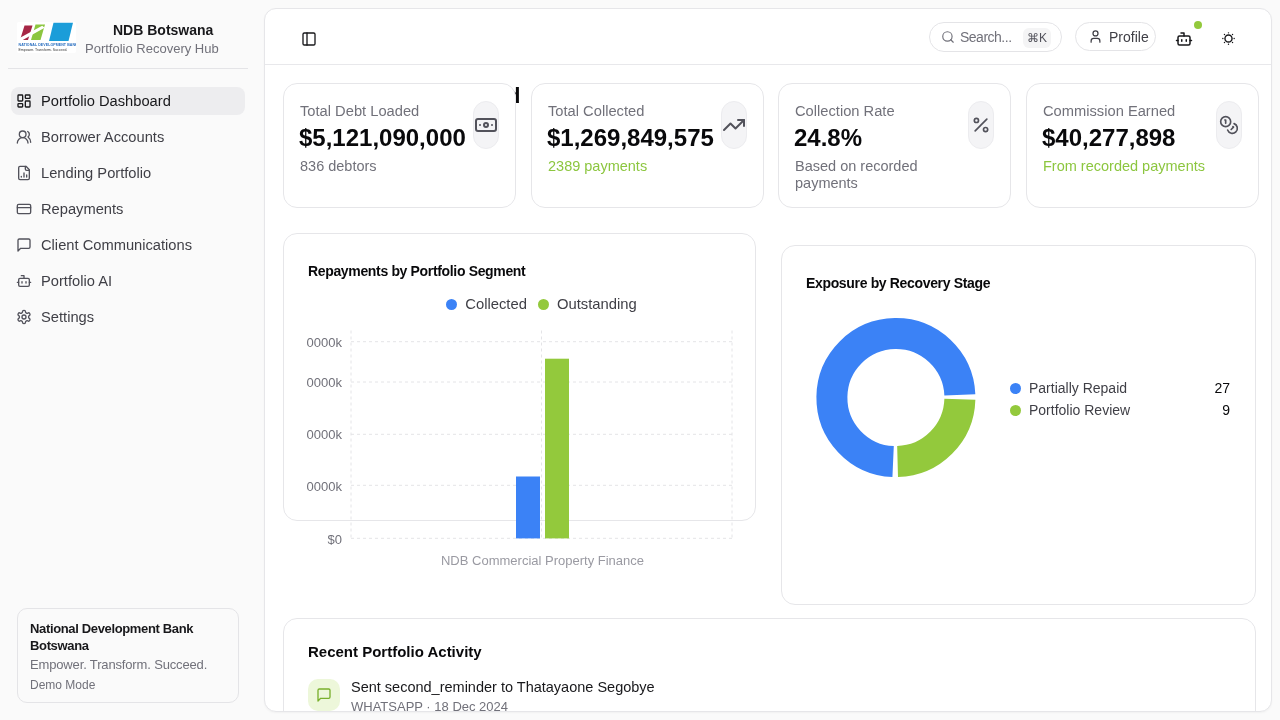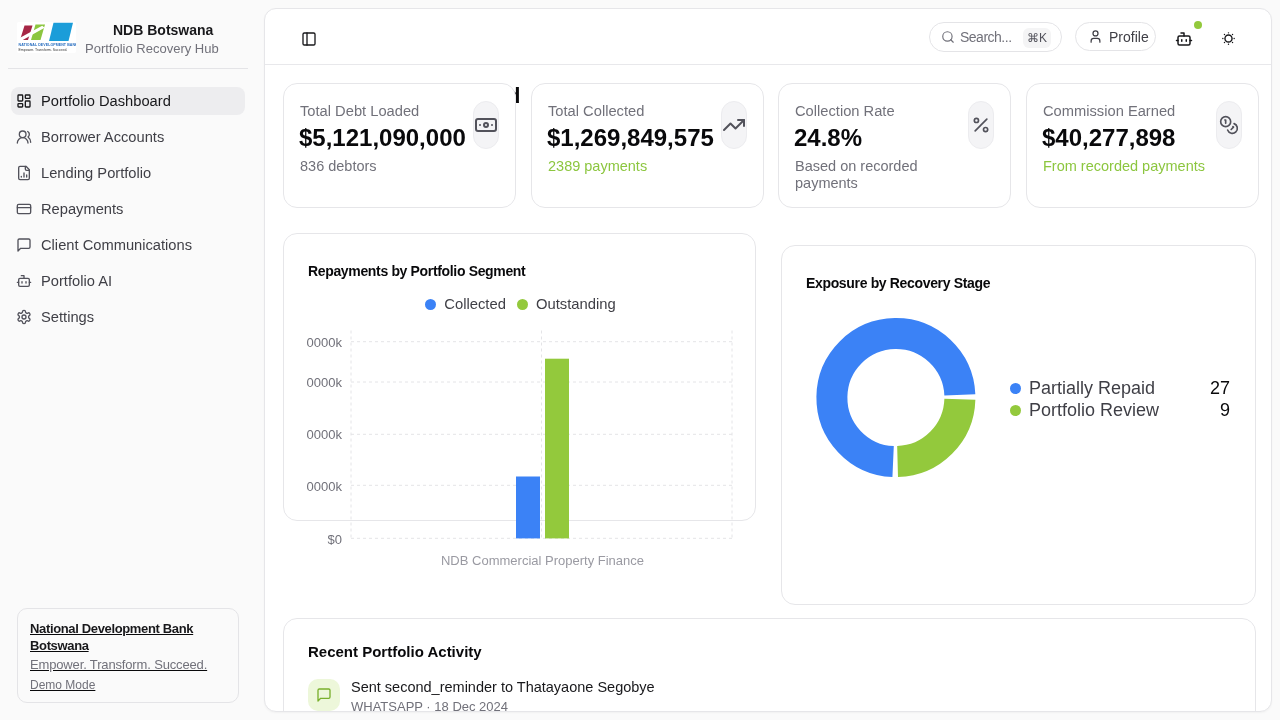--- a/index.html
+++ b/index.html
@@ -9,21 +9,21 @@
 .abs { position:absolute; }
 svg { display:block; }
 
 #sidebar { left:0; top:0; width:256px; height:720px; }
 .sb-title { left:85px; top:22px; font-size:14px; font-weight:700; color:#18181b;padding-left:28px; }
 .sb-sub { left:85px; top:41px; font-size:13px; color:#71717a; }
 #sb-div { left:8px; top:68px; width:240px; height:1px; background:#e4e4e7; }
 .nav-item { left:11px; width:234px; height:28px; border-radius:8px; display:flex; align-items:center; padding-left:5px; color:#3f3f46; font-size:14.7px; }
 .nav-item.active { background:#ededef; color:#18181b; font-weight:400; }
 .nav-item svg { margin-right:9px; flex:none; }
-#sb-card { left:17px; top:608px; width:222px; height:95px; border:1px solid #e4e4e7; border-radius:10px; padding:11px 10px 0 12px;text-decoration:underline; }
+#sb-card { left:17px; top:608px; width:222px; height:95px; border:1px solid #e4e4e7; border-radius:10px; padding:11px 10px 0 12px; }
 #sb-card .t { font-size:13px; font-weight:700; letter-spacing:-0.35px; color:#18181b; line-height:17px; }
 #sb-card .s { font-size:13px; letter-spacing:-0.15px; color:#71717a; margin-top:3px; }
 #sb-card .d { font-size:12px; color:#71717a; margin-top:6px; }
 
 #panel { left:264px; top:8px; width:1008px; height:704px; background:#fff; border:1px solid #e6e6e9; border-radius:12px; box-shadow:0 1px 2px rgba(0,0,0,.04); overflow:hidden; }
 #header { position:absolute; left:0; top:0; width:100%; height:56px; border-bottom:1px solid #e8e8eb; }
 #h-title { position:absolute; left:66px; top:30px; font-size:22px; font-weight:700; color:#09090b;margin-top:44px; }
 .pill { position:absolute; border:1px solid #e4e4e7; border-radius:15px; background:#fff; display:flex; align-items:center; }
 #search { left:664px; top:13px; width:133px; height:30px; padding-left:11px; }
 #search .txt { font-size:14px; color:#71717a; margin-left:5px; letter-spacing:-0.5px; }
@@ -35,26 +35,26 @@
 .stat { top:74px; width:233px; height:125px; padding:19px 0 12px 16px; }
 .stat .lbl { font-size:14.7px; color:#71717a; }
 .stat .val { font-size:24px; font-weight:700; color:#09090b; margin-top:5px; margin-left:-1px; }
 .stat .sub { font-size:14.5px; color:#71717a; margin-top:6px; line-height:16.5px; }
 .stat .sub.green { color:#8cc63f; }
 .iconbox { position:absolute; top:17px; right:16px; width:26px; height:48px; border:1px solid #ececef; background:#f4f4f6; border-radius:13px; display:flex; align-items:center; justify-content:center; color:#52525b; }
 
 #chart1 { left:18px; top:224px; width:473px; height:288px; }
 #chart2 { left:516px; top:224px; width:475px; height:360px;margin-top:12px; }
 .ctitle { position:absolute; left:24px; top:29px; font-size:14px; font-weight:700; letter-spacing:-0.34px; color:#09090b; }
-#legend1 { position:absolute; left:1px; top:62px; width:100%; display:flex; justify-content:center; gap:11px; font-size:14px; color:#3f3f46; }
+#legend1 { position:absolute; left:22px; top:62px; width:100%; display:flex; justify-content:center; gap:11px; font-size:14px; color:#3f3f46; }
 #legend1 .it { display:flex; align-items:center; gap:8px; font-size:14.8px; }
 .dot { width:11px; height:11px; border-radius:50%; }
 #xlabel { position:absolute; left:22px; top:319px; width:473px; text-align:center; font-size:13px; color:#9a9aa2; }
 .ylab { position:absolute; right:413px; width:60px; text-align:right; font-size:13px; color:#71717a; }
-#dlegend { position:absolute; left:228px; top:131px; width:220px; font-size:18px; color:#3f3f46; }
+#dlegend { position:absolute; left:228px; top:131px; width:220px; font-size:14px; color:#3f3f46; }
 #dlegend .row { display:flex; align-items:center; gap:8px; height:22px; }
 #dlegend .v { margin-left:auto; color:#09090b; }
 
 #activity { left:18px; top:609px; width:973px; height:140px; padding:24px 0 0 24px; }
 #activity .h { font-size:15px; font-weight:700; color:#09090b; }
 #act-row { display:flex; margin-top:19px; }
 #act-icon { width:32px; height:32px; border-radius:10px; background:#edf7da; color:#65a30d; display:flex; align-items:center; justify-content:center; }
 #act-txt { margin-left:11px; }
 #act-txt .l1 { font-size:14.5px; color:#18181b; }
 #act-txt .l2 { font-size:13px; color:#71717a; margin-top:4px; }

